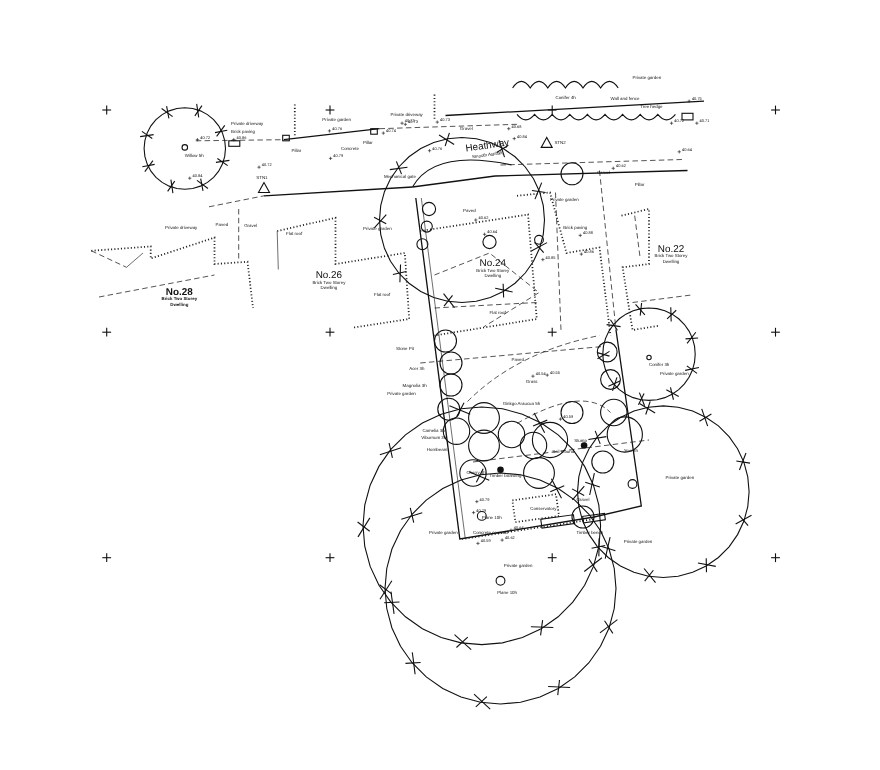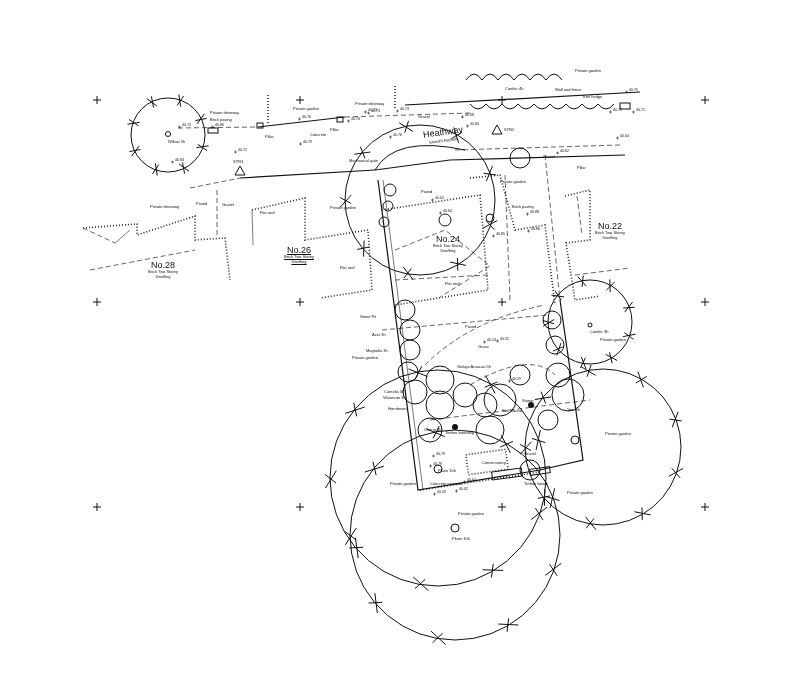--- a/index.html
+++ b/index.html
@@ -438,25 +438,25 @@
     <div class="lbl tiny" style="left: 168px; top: 140px;">Willow 5h</div>
     <div class="lbl tiny" style="left: 567px; top: 408px;">Yew 3h</div>
   </div>
 
 <div class="lbl title" style="left:423px;top:128px;transform:rotate(-8deg);">Heathway</div>
 <div class="lbl tiny" style="left:429px;top:139px;transform:rotate(-8deg);">Smooth Asphalt</div>
 <div class="lbl tiny" style="left:233px;top:160px;">STN1</div>
 <div class="lbl tiny" style="left:504px;top:128px;">STN2</div>
 
 <div id="houses">
-    <div class="lbl" style="left: 145px; top: 261px; width: 36px; text-align: center;">
+    <div class="lbl" style="left: 145px; top: 261px; width: 36px; text-align: center; font-weight: bold;">
       <div class="house">No.28</div>
       <div class="sub" style="white-space: normal; font-size: 4px; line-height: 4.5px;">Brick Two Storey Dwelling</div>
     </div>
-    <div class="lbl" style="left: 281px; top: 246px; width: 36px; text-align: center; text-decoration: underline;">
+    <div class="lbl" style="left: 281px; top: 246px; width: 36px; text-align: center;">
       <div class="house">No.26</div>
       <div class="sub" style="white-space: normal; font-size: 4px; line-height: 4.5px;">Brick Two Storey Dwelling</div>
     </div>
     <div class="lbl" style="left: 430px; top: 235px; width: 36px; text-align: center;">
       <div class="house">No.24</div>
       <div class="sub" style="white-space: normal; font-size: 4px; line-height: 4.5px;">Brick Two Storey Dwelling</div>
     </div>
     <div class="lbl" style="left: 592px; top: 222px; width: 36px; text-align: center;">
       <div class="house">No.22</div>
       <div class="sub" style="white-space: normal; font-size: 4px; line-height: 4.5px;">Brick Two Storey Dwelling</div>

